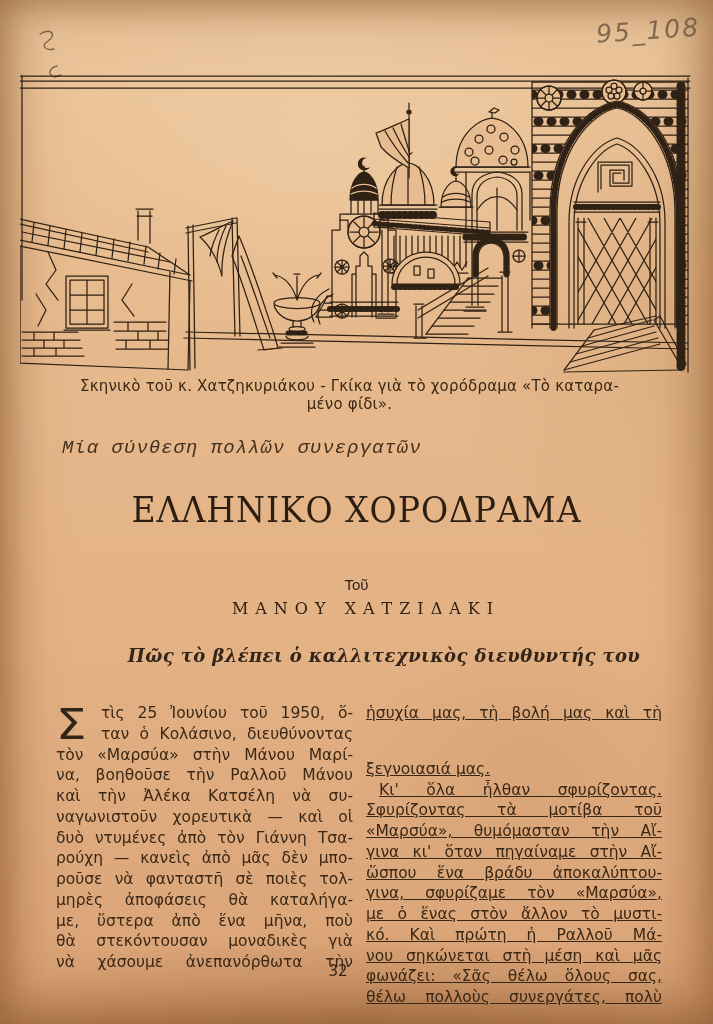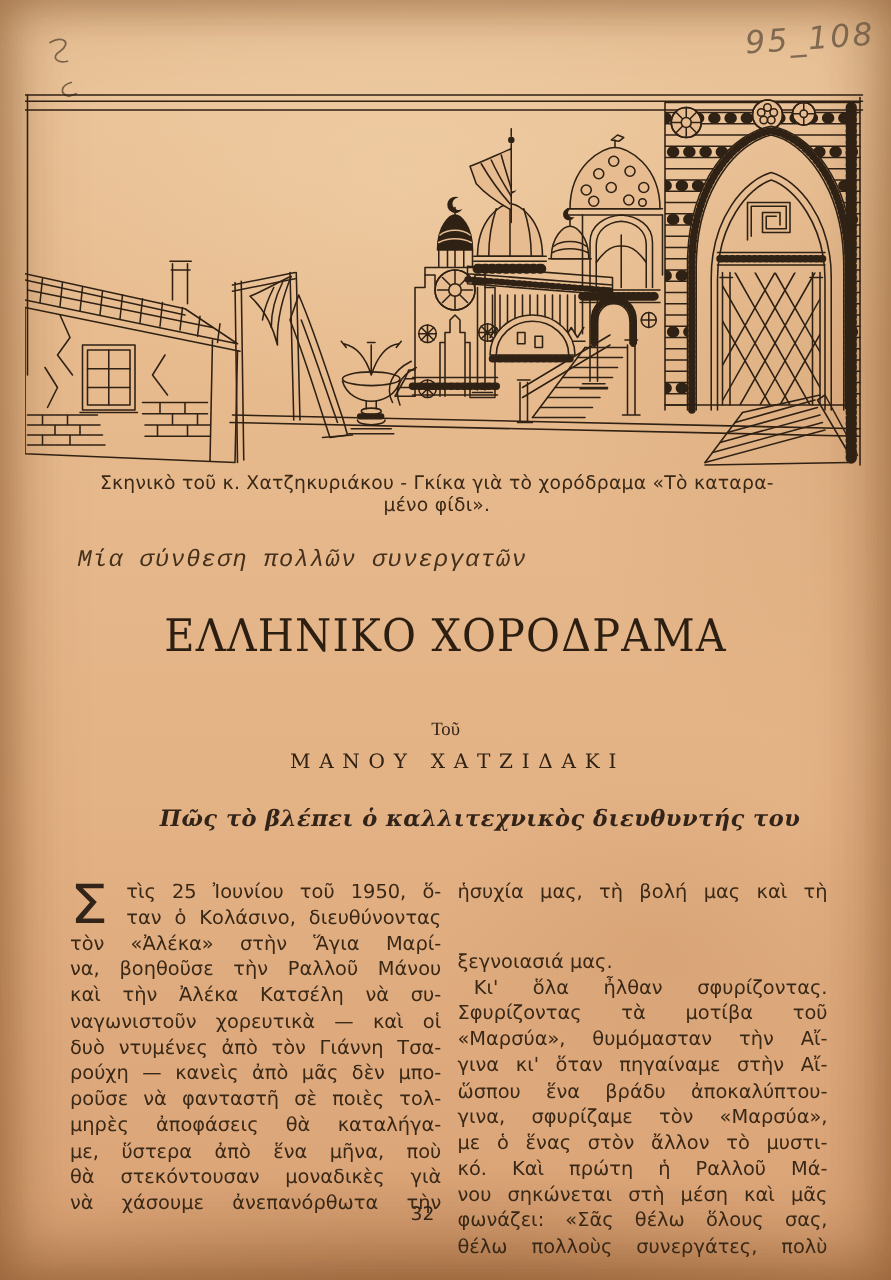--- a/index.html
+++ b/index.html
@@ -44,37 +44,37 @@
   }
   
   .title{
     left:0; top:489px; width:713px; text-align:center;
     font-family:"DejaVu Serif",serif; font-size:36px; font-weight:500;
     letter-spacing:1px; color:#2c1f12;
     transform:scaleX(.92); transform-origin:50% 50%;
   }
   .byline-prefix{
     left:0; top:576px; width:713px; text-align:center;
-    font-family:Liberation Serif, serif; font-size:15px; color:#33241a;
+    font-family:Liberation Sans, sans-serif; font-size:15px; color:#33241a;
   }
   .author{
     left:0; top:599px; width:713px; text-align:center;
     font-family:"DejaVu Serif",serif; font-size:16px;
     letter-spacing:7px; padding-left:19px; box-sizing:border-box; color:#2f2114;
   }
   .motto{
     left:84px; top:645px; width:600px; text-align:center;
     font-family:"DejaVu Serif",serif; font-style:italic; font-weight:bold;
     font-size:18px; letter-spacing:.4px; color:#33241a;
   }
   
   .body{left:56px; top:703px; width:606px; display:flex; gap:13px;}
   .col{position:relative; font-size:15.5px; line-height:20.75px; color:#3a2817;}
   .col-l{width:297px;}
-  .col-r{width:296px;}
+  .col-r{width:296px;text-decoration:underline;}
   .bline{text-align:justify; text-align-last:justify; height:20.75px; overflow:visible; white-space:nowrap;}
   .bline.pad{padding-left:45px;}
   .bline.end{text-align-last:left;margin-top:35px;}
   .bline.ind{text-indent:13px;}
   .dropcap{
     position:absolute; left:0px; top:1px;
     font-size:43px; line-height:40px; color:#33241a;
     transform:scaleX(1.12); transform-origin:0 0;
   }
   .pagenum{
@@ -289,21 +289,21 @@
   <div class="abs byline-prefix">Τοῦ</div>
   <div class="abs author">ΜΑΝΟΥ ΧΑΤΖΙΔΑΚΙ</div>
 
   <div class="abs motto">Πῶς τὸ βλέπει ὁ καλλιτεχνικὸς διευθυντής του</div>
 
   <div class="abs body">
     <div class="col col-l">
       <span class="dropcap">Σ</span>
     <div class="bline pad">τὶς 25 Ἰουνίου τοῦ 1950, ὅ-</div>
         <div class="bline pad">ταν ὁ Κολάσινο, διευθύνοντας</div>
-        <div class="bline">τὸν «Ἀλέκα» στὴν Ἅγια Μαρί-</div>
+        <div class="bline">τὸν «Μαρσύα» στὴν Μάνου Μαρί-</div>
         <div class="bline">να, βοηθοῦσε τὴν Ραλλοῦ Μάνου</div>
         <div class="bline">καὶ τὴν Ἀλέκα Κατσέλη νὰ συ-</div>
         <div class="bline">ναγωνιστοῦν χορευτικὰ — καὶ οἱ</div>
         <div class="bline">δυὸ ντυμένες ἀπὸ τὸν Γιάννη Τσα-</div>
         <div class="bline">ρούχη — κανεὶς ἀπὸ μᾶς δὲν μπο-</div>
         <div class="bline">ροῦσε νὰ φανταστῆ σὲ ποιὲς τολ-</div>
         <div class="bline">μηρὲς ἀποφάσεις θὰ καταλήγα-</div>
         <div class="bline">με, ὕστερα ἀπὸ ἕνα μῆνα, ποὺ</div>
         <div class="bline">θὰ στεκόντουσαν μοναδικὲς γιὰ</div>
         <div class="bline">νὰ χάσουμε ἀνεπανόρθωτα τὴν</div>

